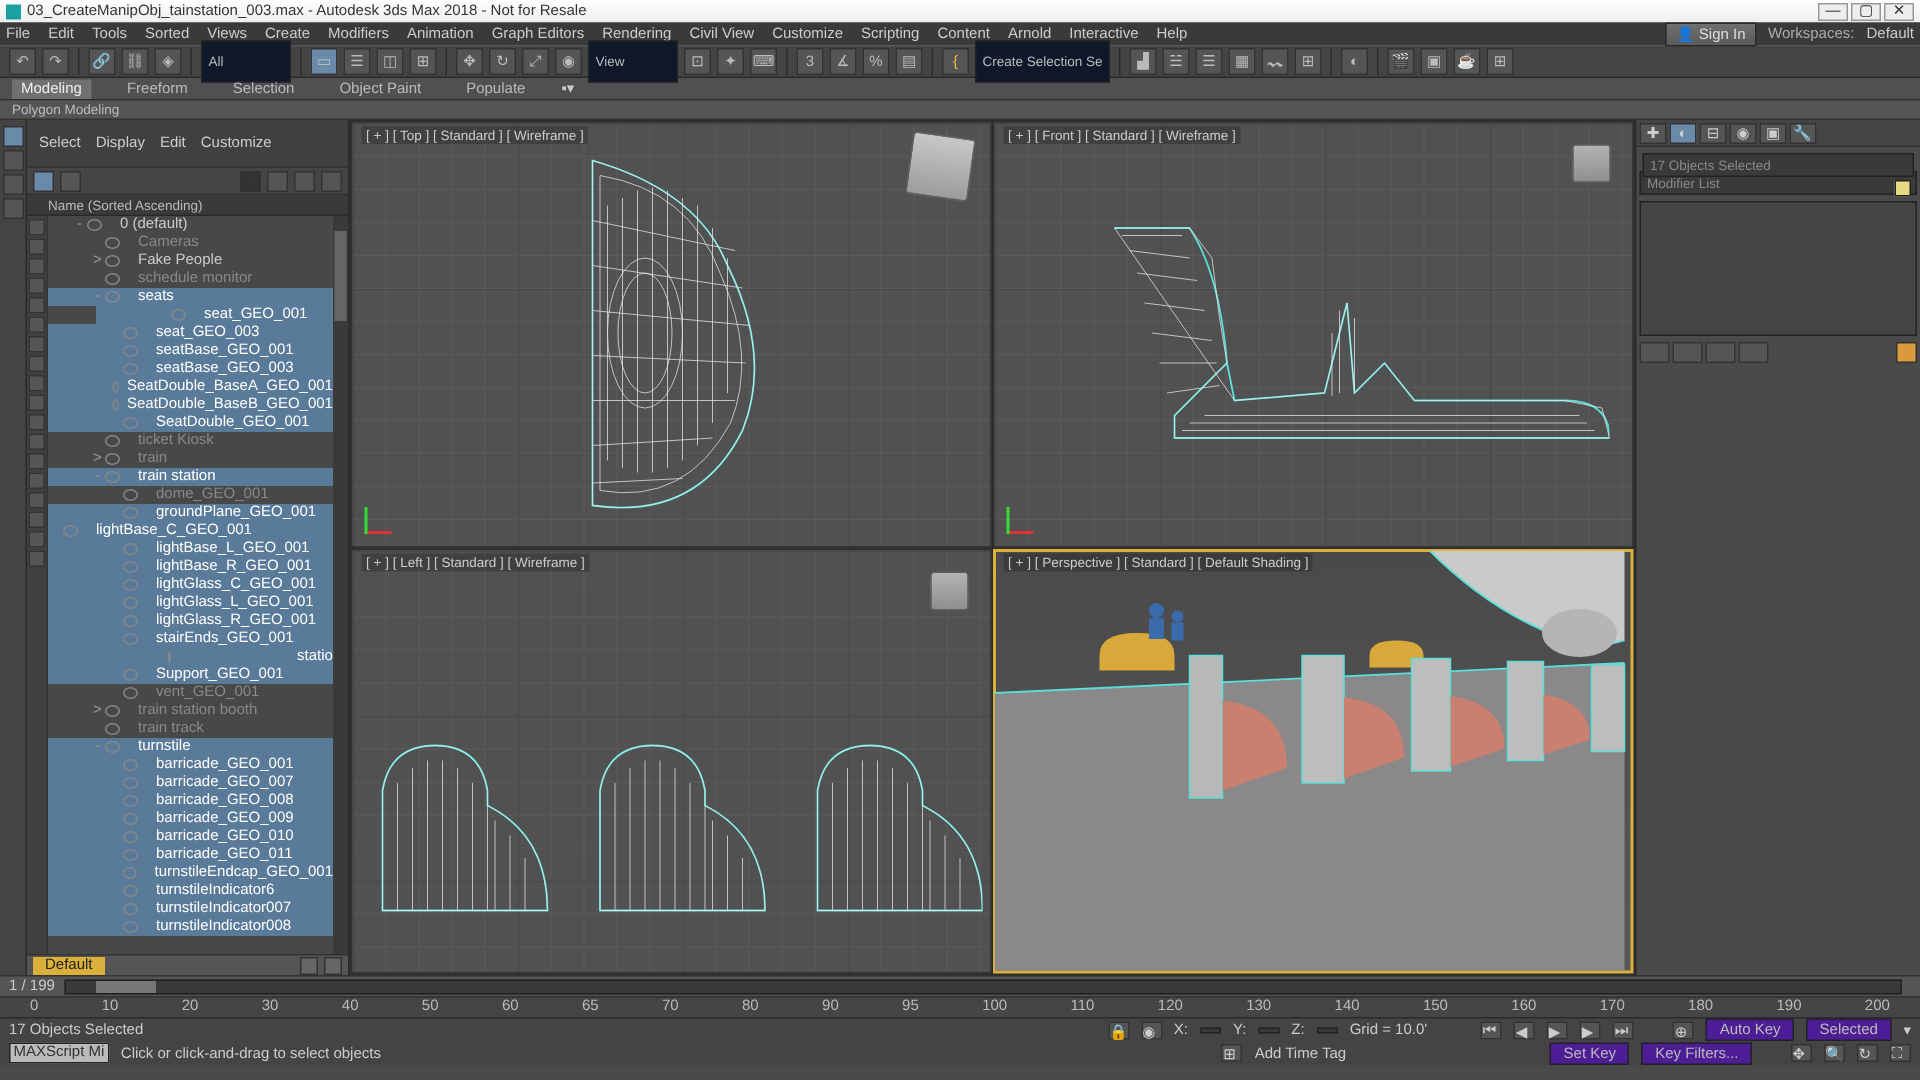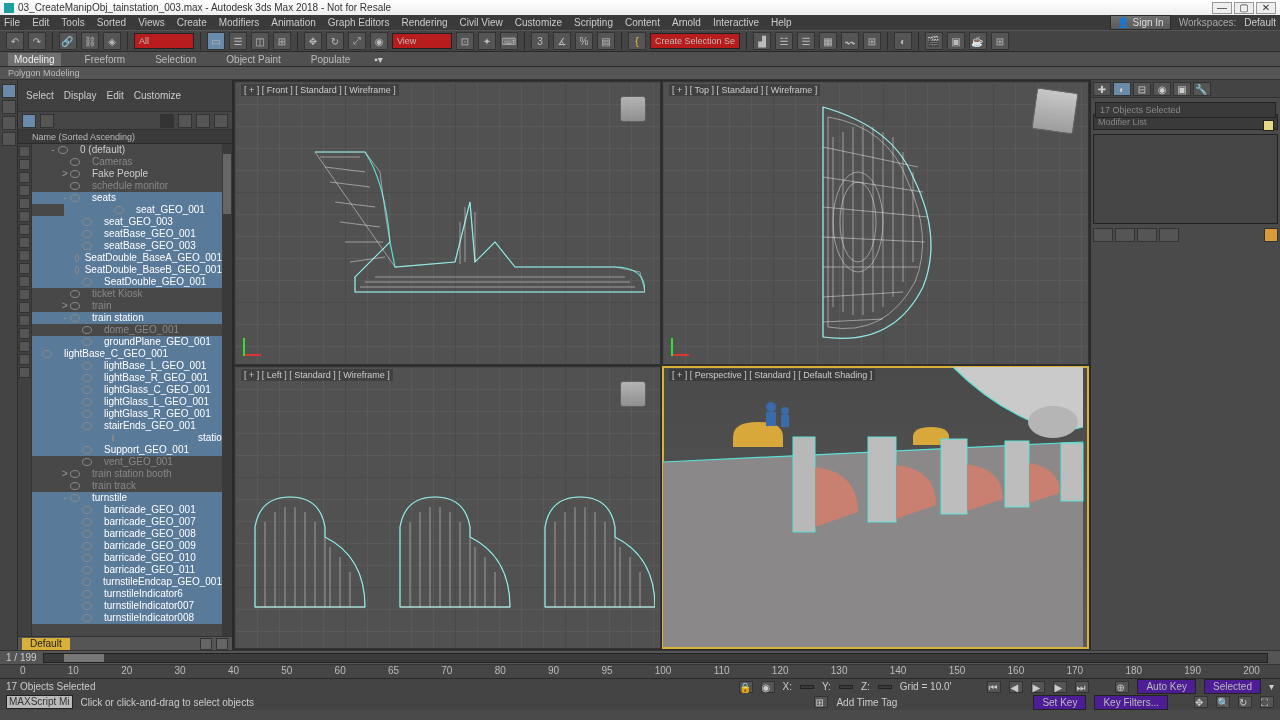--- a/index.html
+++ b/index.html
@@ -16,21 +16,21 @@
 .menubar { height: 15px; background: #3a3a3a; display: flex; align-items: center; padding: 0 4px; gap: 12px; font-size: 10px; color: #ccc; }
 .menubar .right { margin-left: auto; display:flex; gap:8px; align-items:center;}
 .menubar span { cursor: pointer; }
 .signin { background:linear-gradient(#707070,#5a5a5a); padding:1px 6px; border:1px solid #2a2a2a; color:#ddd;}
 .wslabel { color:#aaa; }
 
 
 .maintoolbar { height: 22px; background: #444; border-top: 1px solid #555; border-bottom: 1px solid #2a2a2a; display: flex; align-items: center; padding: 0 6px; gap: 4px; }
 .tbtn { width: 18px; height: 18px; background: #555; border: 1px solid #333; display:flex; align-items:center; justify-content:center; color:#bbb; font-size:10px; cursor:pointer; }
 .tbtn.active { background: #6a8aaa; }
-.tsel { height: 16px; background: #b91c1c; border: 1px solid #222; color: #bbb; padding: 0 4px; font-size:9px; display:flex; align-items:center; min-width:60px;}
+.tsel { height: 28px; background: #0f172a; border: 1px solid #222; color: #bbb; padding: 0 4px; font-size:9px; display:flex; align-items:center; min-width:60px;}
 .tsep { width:1px; height:18px; background:#2a2a2a; margin:0 2px; }
 .tcurve{ color:#ffbb3a;}
 
 
 .ribbon { height: 15px; background: #505050; border-bottom: 1px solid #2a2a2a; display: flex; align-items: center; padding: 0 8px; gap: 18px; font-size:10px;}
 .ribbon .tab { color: #bbb; cursor:pointer; padding:1px 6px; }
 .ribbon .tab.active { background: #707070; color:#eee;}
 .subribbon { height: 13px; background: #555; border-bottom: 1px solid #333; color:#bbb; font-size:9px; padding:0 8px; line-height:13px;}
 
 
@@ -500,47 +500,47 @@
       <span class="def">Default</span>
       <div style="flex:1"></div>
       <div class="btn"></div>
       <div class="btn"></div>
     </div>
   </div>
 
   <div class="viewports">
     <div class="vp">
       <div class="grid"></div>
-      <div class="vplabel">[ + ] [ Front ] [ Standard ] [ Wireframe ]</div>
-      <div class="viewcube small"></div>
-      <div class="axis"></div>
-      <svg style="position:absolute;left:30px;top:40px;" width="380" height="200">
-        <path class="wfsel" d="M50,30 L100,30 Q120,60 125,120 L90,155 L90,170 L380,170 Q380,145 350,145 L250,145 L230,120 L210,140 L205,80 L190,140 L130,145 L125,120"></path>
-        <g class="wf">
-          <path d="M50,30 L100,30 L115,50 L120,90 L125,120 L90,155 L90,170 L380,170 L375,150 L350,145 L250,145 L230,120 L210,140 L205,80 L190,140 L130,145 Z"></path>
-          <path d="M55,35 L95,35 M60,45 L100,50 M65,60 L105,65 M70,80 L110,85 M75,100 L115,105 M80,120 L118,120 M85,140 L120,135"></path>
-          <path d="M95,165 L370,165 M100,160 L365,160 M110,155 L360,155"></path>
-          <path d="M200,85 L200,140 M210,90 L210,140 M195,100 L195,142"></path>
-        </g>
-      </svg>
-    </div>
-    <div class="vp">
-      <div class="grid"></div>
       <div class="vplabel">[ + ] [ Top ] [ Standard ] [ Wireframe ]</div>
       <div class="viewcube"></div>
       <div class="axis"></div>
       <svg style="position:absolute;left:140px;top:15px;" width="160" height="250">
         <path class="wfsel" d="M20,10 L20,240 Q90,250 120,190 Q140,140 110,80 Q90,30 20,10 Z"></path>
         <g class="wf">
           <path d="M20,10 L20,240 Q90,250 120,190 Q140,140 110,80 Q90,30 20,10 Z"></path>
           <path d="M25,20 Q85,30 105,85 Q130,140 112,185 Q82,240 25,230 Z"></path>
           <path d="M30,40 L30,210 M40,35 L40,215 M50,30 L50,218 M60,28 L60,218 M70,30 L70,215 M80,35 L80,210 M90,40 L90,200 M100,55 L100,185 M110,75 L110,165"></path>
           <path d="M20,50 L115,70 M20,80 L120,95 M20,110 L125,120 M20,140 L122,145 M20,170 L115,170 M20,200 L100,195 M20,225 L80,222"></path>
           <ellipse cx="55" cy="125" rx="25" ry="50"></ellipse>
           <ellipse cx="55" cy="125" rx="18" ry="40"></ellipse>
+        </g>
+      </svg>
+    </div>
+    <div class="vp">
+      <div class="grid"></div>
+      <div class="vplabel">[ + ] [ Front ] [ Standard ] [ Wireframe ]</div>
+      <div class="viewcube small"></div>
+      <div class="axis"></div>
+      <svg style="position:absolute;left:30px;top:40px;" width="380" height="200">
+        <path class="wfsel" d="M50,30 L100,30 Q120,60 125,120 L90,155 L90,170 L380,170 Q380,145 350,145 L250,145 L230,120 L210,140 L205,80 L190,140 L130,145 L125,120"></path>
+        <g class="wf">
+          <path d="M50,30 L100,30 L115,50 L120,90 L125,120 L90,155 L90,170 L380,170 L375,150 L350,145 L250,145 L230,120 L210,140 L205,80 L190,140 L130,145 Z"></path>
+          <path d="M55,35 L95,35 M60,45 L100,50 M65,60 L105,65 M70,80 L110,85 M75,100 L115,105 M80,120 L118,120 M85,140 L120,135"></path>
+          <path d="M95,165 L370,165 M100,160 L365,160 M110,155 L360,155"></path>
+          <path d="M200,85 L200,140 M210,90 L210,140 M195,100 L195,142"></path>
         </g>
       </svg>
     </div>
     <div class="vp">
       <div class="grid"></div>
       <div class="vplabel">[ + ] [ Left ] [ Standard ] [ Wireframe ]</div>
       <div class="viewcube small"></div>
       <svg style="position:absolute;left:0;top:100px;" width="420" height="180">
         <g transform="translate(0,0)">
           <path class="wfsel" d="M20,140 L20,60 Q25,30 55,30 Q85,30 90,60 L90,70 Q130,90 130,140 Z"></path>

